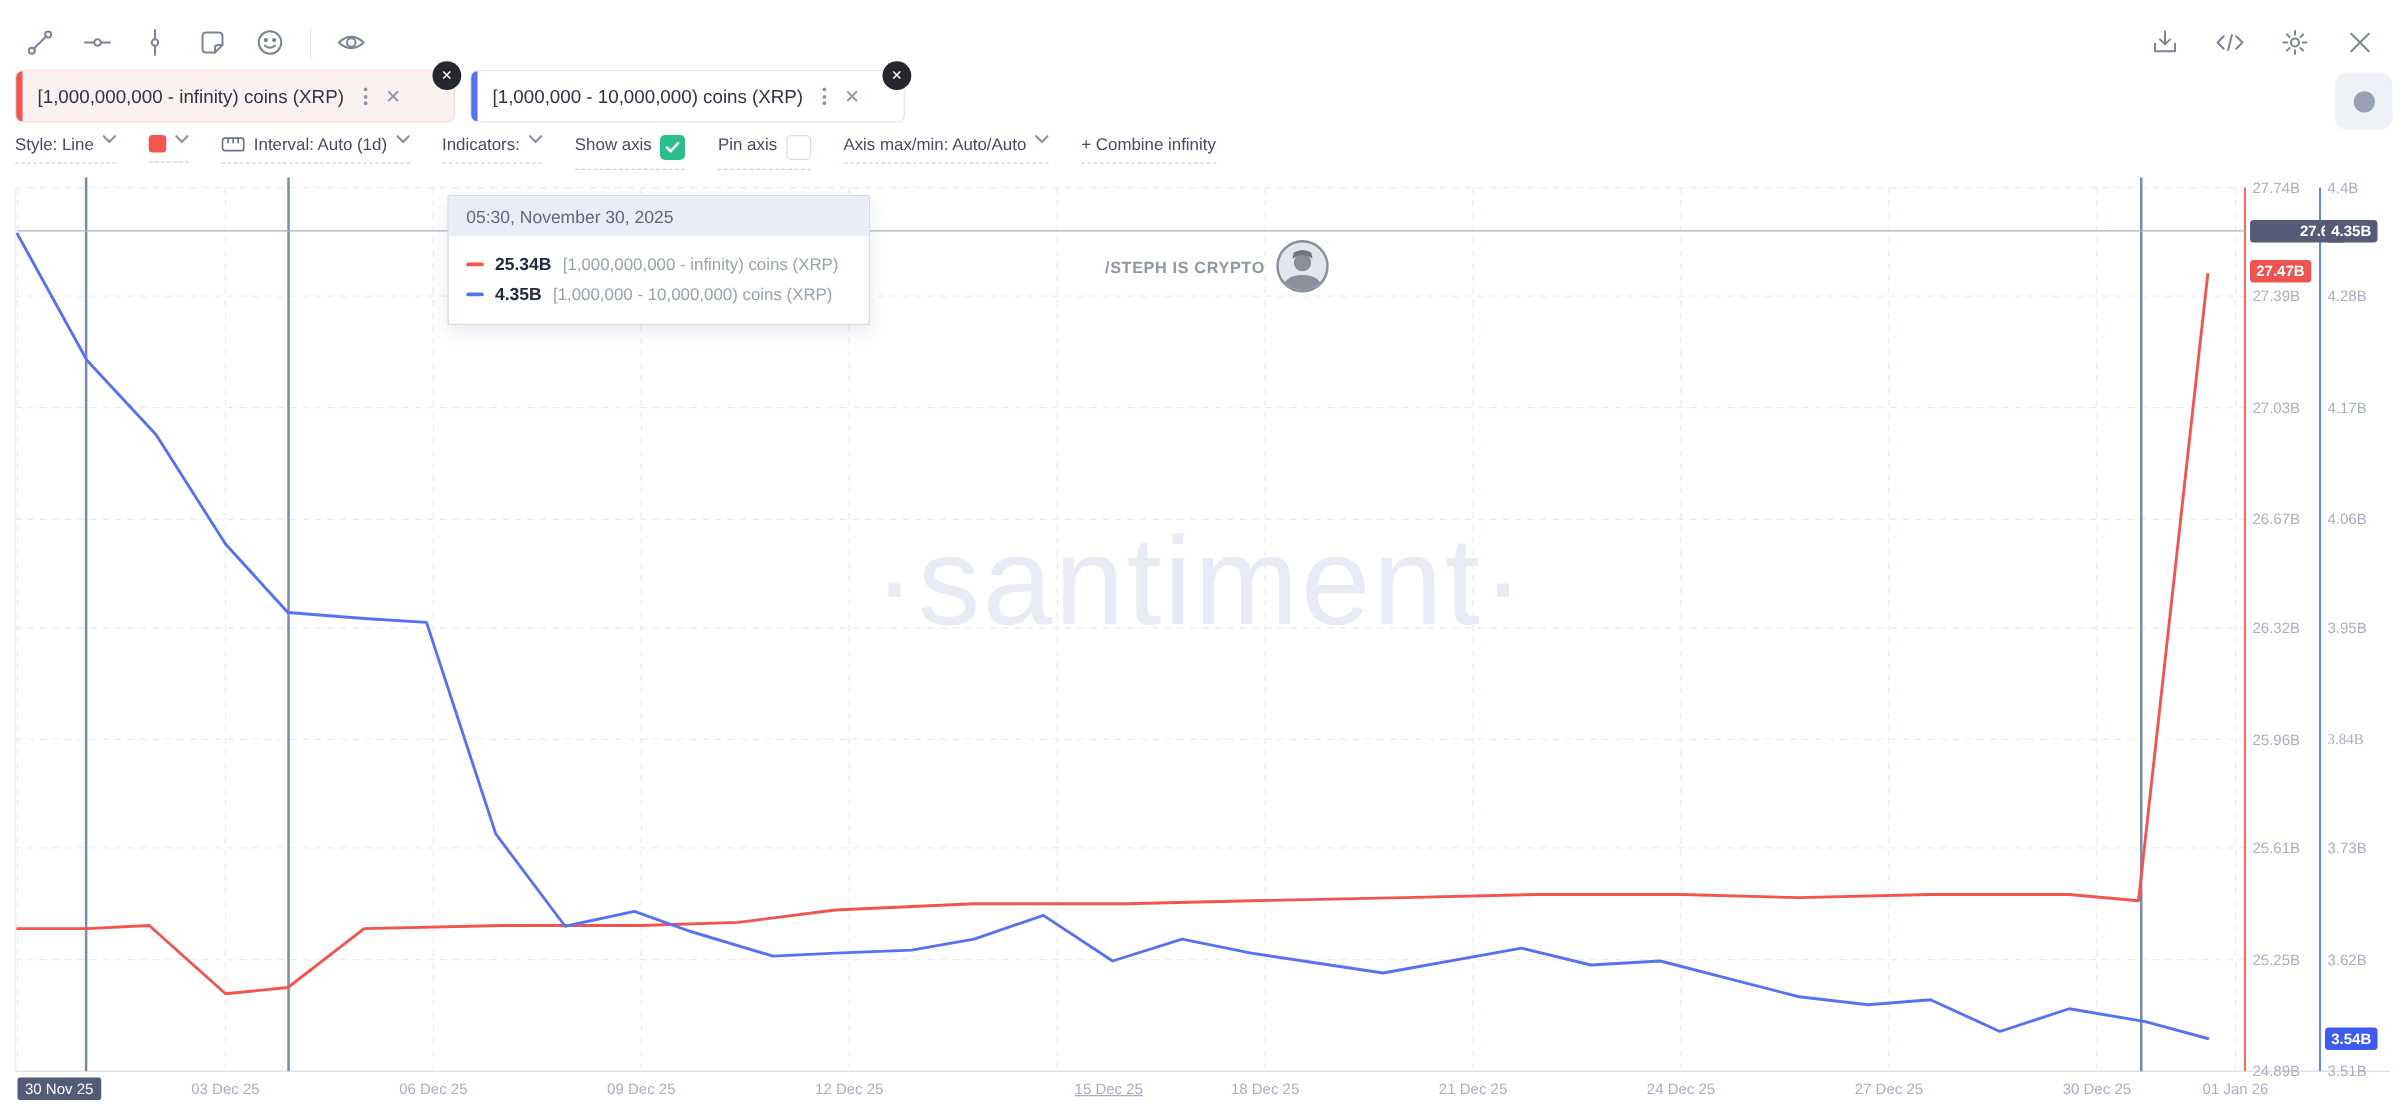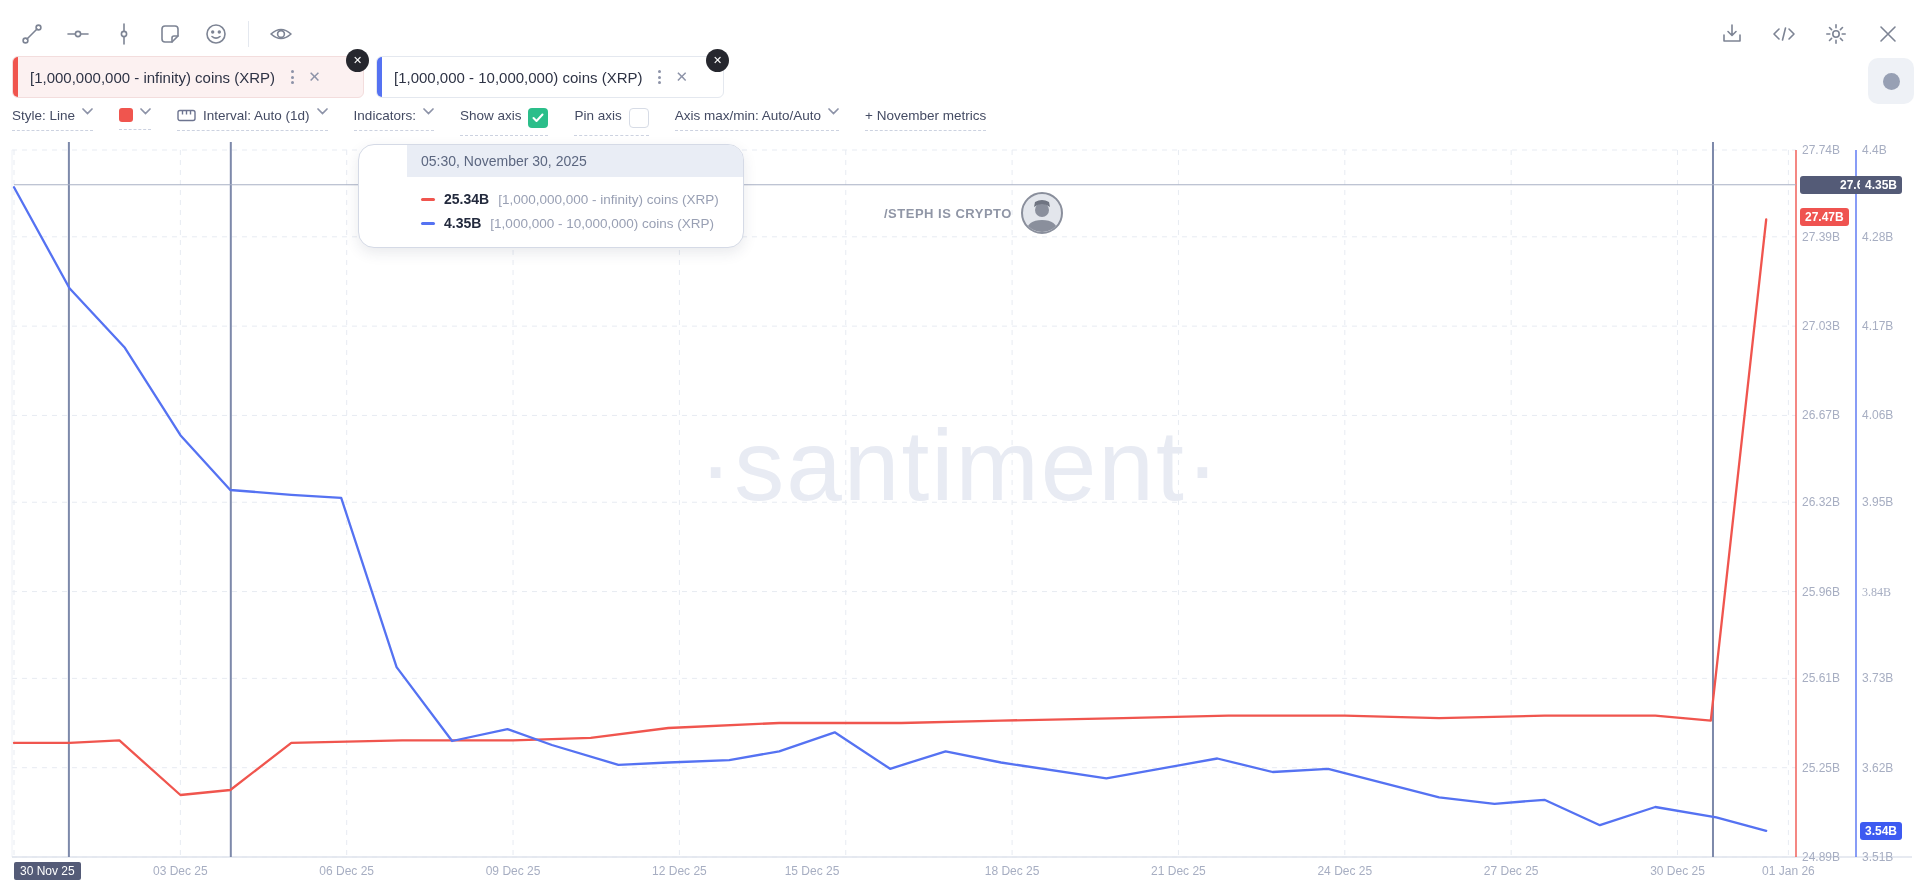--- a/index.html
+++ b/index.html
@@ -44,22 +44,22 @@
   .author .txt{font-size:13px;font-weight:bold;letter-spacing:.5px;color:#9096a6;}
   .avatar{width:42px;height:42px;border-radius:50%;background:#e3e6ec;border:2px solid #8a8f9c;
           box-sizing:border-box;overflow:hidden;display:flex;align-items:flex-end;justify-content:center;}
   .ax-lbl{position:absolute;font-size:12px;color:#a7aec2;transform:translateY(-50%);white-space:nowrap;}
   .ax-badge{position:absolute;font-size:12px;font-weight:bold;color:#fff;padding:2px 5px;
             border-radius:3px;transform:translateY(-50%);white-space:nowrap;}
   .x-lbl{position:absolute;top:864px;font-size:12px;color:#a7aec2;transform:translateX(-50%);white-space:nowrap;}
   .x-badge{position:absolute;top:862px;left:14px;font-size:12px;color:#fff;background:#545b77;
            padding:2px 6px;border-radius:2px;white-space:nowrap;}
   
-  .tooltip{position:absolute;left:358px;top:144px;width:336px;background:#fff;border:1px solid #d5dae6;
-           border-radius:16px;box-shadow:0 5px 14px rgba(40,50,80,.10);overflow:hidden;padding-left:48px;}
+  .tooltip{position:absolute;left:358px;top:156px;width:336px;background:#fff;border:1px solid #d5dae6;
+           border-radius:2px;box-shadow:0 5px 14px rgba(40,50,80,.10);overflow:hidden;}
   .tooltip .hd{background:#e9edf5;padding:8px 14px;font-size:14px;color:#5c6780;}
   .tooltip .bd{padding:10px 14px 12px;}
   .t-row{display:flex;align-items:center;gap:9px;height:24px;font-size:13.5px;}
   .t-dash{width:14px;height:3px;border-radius:2px;flex:0 0 auto;}
   .t-val{font-weight:bold;color:#232a3d;font-size:14px;}
   .t-lbl{color:#99a0b4;white-space:nowrap;}
 </style>
 </head>
 <body>
 
@@ -253,21 +253,21 @@
   </span>
   <span class="ctl">
     <span>Axis max/min: Auto/Auto</span>
     <span class="chev">
         <svg width="11" height="7">
           <polyline points="1,1 5.5,5.5 10,1"></polyline>
         </svg>
       </span>
   </span>
   <span class="ctl">
-    <span>+ November metrics</span>
+    <span>+ Combine infinity</span>
   </span>
 </div>
 
 <div class="author">
   <span class="txt">/STEPH IS CRYPTO</span>
   <span class="avatar">
     <svg width="38" height="34">
         <circle cx="19" cy="12" r="7" fill="#8a8f9c"></circle>
         <path d="M3 36 q0-14 16-14 q16 0 16 14 z" fill="#8a8f9c"></path>
         <path d="M11 9 q8-6 16 0 l-1-5 q-7-4-14 0 z" fill="#6f7481"></path>
@@ -300,21 +300,21 @@
     <div class="ax-lbl" style="left: 1862px; top: 857px;">3.51B</div>
     <div class="ax-badge" style="left: 1860px; top: 184.73px; background: rgb(84, 91, 119);">4.35B</div>
     <div class="ax-badge" style="left: 1860px; top: 830.785px; background: rgb(61, 90, 241);">3.54B</div>
   </div>
 <div id="x-axis">
     <div class="x-badge">30 Nov 25</div>
     <div class="x-lbl" style="left: 180.35px;">03 Dec 25</div>
     <div class="x-lbl" style="left: 346.7px; text-align: center;">06 Dec 25</div>
     <div class="x-lbl" style="left: 513.05px;">09 Dec 25</div>
     <div class="x-lbl" style="left: 679.4px;">12 Dec 25</div>
-    <div class="x-lbl" style="left: 812px;">15 Dec 25</div>
+    <div class="x-lbl" style="left: 887px; text-decoration: underline;">15 Dec 25</div>
     <div class="x-lbl" style="left: 1012.1px;">18 Dec 25</div>
     <div class="x-lbl" style="left: 1178.45px;">21 Dec 25</div>
     <div class="x-lbl" style="left: 1344.8px;">24 Dec 25</div>
     <div class="x-lbl" style="left: 1511.15px;">27 Dec 25</div>
     <div class="x-lbl" style="left: 1677.5px;">30 Dec 25</div>
     <div class="x-lbl" style="left: 1788.4px;">01 Jan 26</div>
   </div>
 
 <div class="tooltip">
   <div class="hd">05:30, November 30, 2025</div>

